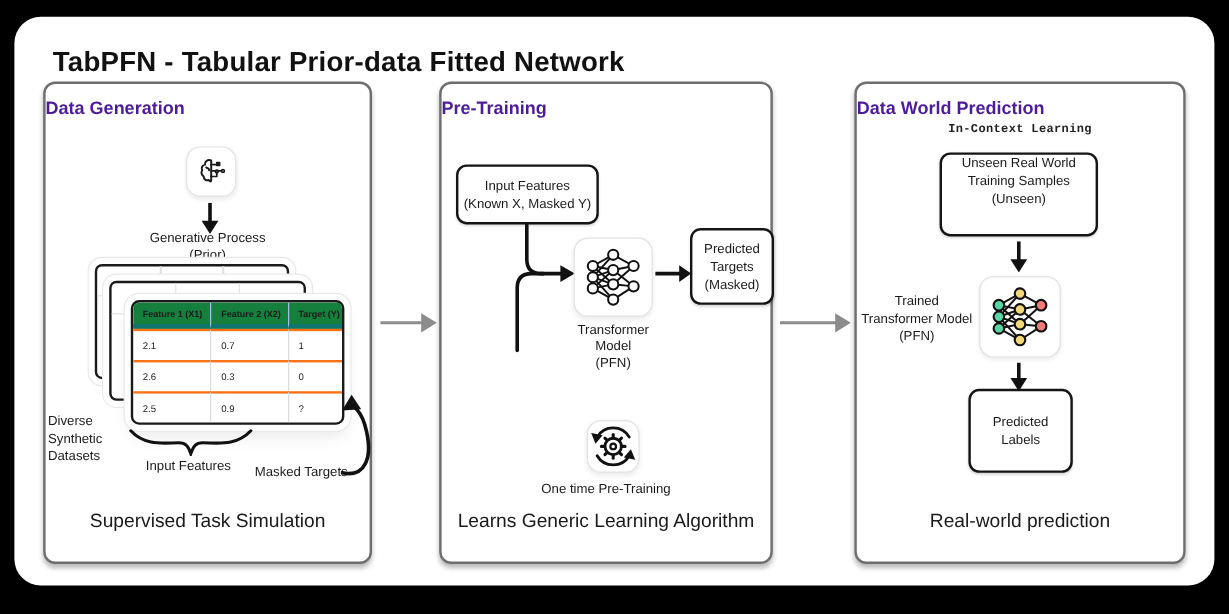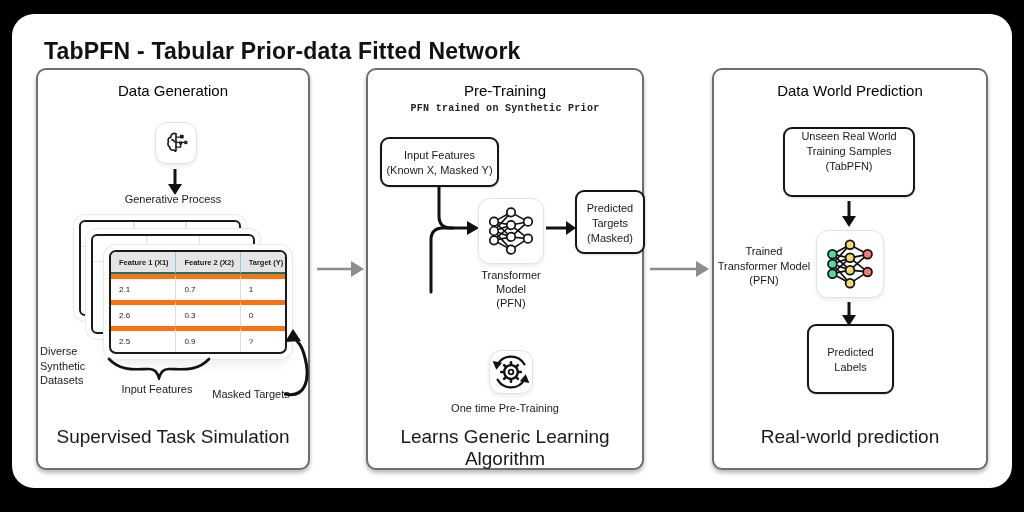--- a/index.html
+++ b/index.html
@@ -8,45 +8,45 @@
   .card { position:absolute; left:12px; top:14px; width:1000px; height:474px;
           background:#fff; border-radius:22px; }
   .main-title { position:absolute; top:24px; left:0; width:100%; text-align:left;
                 font-size:23px; font-weight:600; letter-spacing:.2px; color:#111;margin-left:32px; }
   .panel { position:absolute; top:54px; height:402px; background:#fff;
            border:2px solid #6e6e6e; border-radius:10px;
            box-shadow:0 3px 4px rgba(0,0,0,.28); }
   #panel1 { left:24px;  width:274px; }
   #panel2 { left:354px; width:278px; }
   #panel3 { left:700px; width:276px; }
-  .panel-title { position:absolute; top:12px; left:0; width:100%; text-align:center;
-                 font-size:15px; font-weight:400; color:#000000; }
+  .panel-title { position:absolute; top:12px; left:0; width:100%; text-align:left;
+                 font-size:15px; font-weight:700; color:#4c1d95; }
   .panel-sub { position:absolute; top:33px; left:0; width:100%; text-align:center;
                font-family:"Liberation Mono", monospace; font-size:10px; font-weight:700;
                letter-spacing:.3px; color:#222; }
   .caption { position:absolute; top:356px; left:0; width:100%; text-align:center;
-             font-size:19px; font-weight:400; color:#1a1a1a; }
+             font-size:16px; font-weight:400; color:#1a1a1a; }
   .lbl { position:absolute; font-size:11px; line-height:14px; text-align:center; color:#1a1a1a; }
   .obox { position:absolute; background:#fff; border:2.5px solid #151515; border-radius:9px;
           text-align:center; font-size:11px; line-height:15px;
           box-shadow:0 1px 2px rgba(0,0,0,.15); }
   .tile { position:absolute; background:#fff; border:1.5px solid #e2e2e2; border-radius:12px;
           box-shadow:0 2px 4px rgba(0,0,0,.08); display:flex; align-items:center; justify-content:center; }
   .dcard { position:absolute; background:#fff; border:2px solid #1a1a1a; border-radius:6px;
            box-shadow:0 0 0 5px #fff, 0 0 0 6px #e9e9e9; }
   .dcard .gv { position:absolute; top:0; bottom:0; width:1.5px; background:#e3e3e3; }
   .dcard .gh { position:absolute; left:0; right:0; height:1.5px; background:#e3e3e3; }
   .dtable { position:absolute; left:71px; top:180px; width:178px; height:104px;
             background:#fff; border:2.5px solid #1a1a1a; border-radius:7px; overflow:hidden;
             box-shadow:0 0 0 5px #fff, 0 0 0 6px #e9e9e9, 0 8px 14px rgba(0,0,0,.10);
             display:grid; grid-template-columns:37% 37% 26%; grid-template-rows:22px 26px 26px 26px; }
-  .dtable .hc { background:#e5e5e5; font-size:7.5px; font-weight:600; display:flex; align-items:center;
-                padding-left:8px; border-bottom:2px solid #0f766e; }
+  .dtable .hc { background:#15803d; font-size:7.5px; font-weight:600; display:flex; align-items:center;
+                padding-left:8px; border-bottom:4px solid #0f766e; }
   .dtable .c { font-size:8px; display:flex; align-items:center; padding-left:8px;
-               border-top:5px solid #f97316; }
+               border-top:2px solid #f97316; }
   .dtable .bl { border-left:1px solid #dcdcdc; }
   .dtable .hc.bl { border-left:1px solid #9fc6e0; }
   svg { display:block; }
   .abs { position:absolute; }
 </style>
 </head>
 <body>
 
 <div class="card">
   <div class="main-title">TabPFN  - Tabular Prior-data Fitted Network</div>
@@ -66,20 +66,21 @@
       </svg>
     </div>
 
     <svg class="abs" style="left:129px; top:99px;" width="16" height="26">
       <line x1="8" y1="0" x2="8" y2="17" stroke="#111" stroke-width="3"></line>
       <polygon points="1,15 15,15 8,26" fill="#111"></polygon>
     </svg>
 
     <div class="lbl" style="left:0; top:122px; width:100%;">
       <div>Generative Process</div>
+      <div>(Prior)</div>
     </div>
 
     <div class="dcard" style="left:41px; top:150px; width:162px; height:96px;">
       <div class="gv" style="left:33%"></div>
         <div class="gv" style="left:66%"></div>
         <div class="gh" style="top:26%"></div>
     </div>
     <div class="dcard" style="left:53px; top:164px; width:164px; height:100px;">
       <div class="gv" style="left:33%"></div>
         <div class="gv" style="left:66%"></div>
@@ -117,21 +118,20 @@
     <svg class="abs" style="left:246px; top:258px;" width="30" height="72">
       <path d="M1 66 C20 70 28 54 20 26 C18 19 15 14 10 10" fill="none" stroke="#111" stroke-width="3" stroke-linecap="round"></path>
       <polygon points="9,1 1,14 17,13" fill="#111"></polygon>
     </svg>
 
     <div class="caption">Supervised Task Simulation</div>
   </div>
 
   <div class="panel" id="panel2">
     <div class="panel-title">Pre-Training</div>
-    <div class="panel-sub">PFN trained on Synthetic Prior</div>
 
     <div class="obox" style="left:12px; top:67px; width:119px; height:50px; padding-top:9px;">
       <div>Input Features</div>
       <div>(Known X, Masked Y)</div>
     </div>
 
 
     <svg class="abs" style="left:55px; top:110px;" width="58" height="130">
       <path d="M16 7 V36 Q16 48 28 48 H46" fill="none" stroke="#111" stroke-width="3" stroke-linecap="round"></path>
       <path d="M8 112 V60 Q8 48 20 48 H30" fill="none" stroke="#111" stroke-width="3" stroke-linecap="round"></path>
@@ -211,25 +211,26 @@
         </g>
       </svg>
     </div>
 
     <div class="lbl" style="left:0; top:331px; width:100%;">One time Pre-Training</div>
     <div class="caption">Learns Generic Learning Algorithm</div>
   </div>
 
   <div class="panel" id="panel3">
     <div class="panel-title">Data World Prediction</div>
+    <div class="panel-sub">In-Context Learning</div>
 
     <div class="obox" style="left:69px; top:57px; width:132px; height:70px; ">
       <div>Unseen Real World</div>
       <div>Training Samples</div>
-      <div>(TabPFN)</div>
+      <div>(Unseen)</div>
     </div>
 
     <svg class="abs" style="left:127px; top:131px;" width="16" height="26">
       <line x1="8" y1="0" x2="8" y2="17" stroke="#111" stroke-width="3"></line>
       <polygon points="1,15 15,15 8,26" fill="#111"></polygon>
     </svg>
 
     <div class="lbl" style="left:0px; top:174px; width:100px; line-height:14.5px;">
       <div>Trained</div>
       <div>Transformer Model</div>

